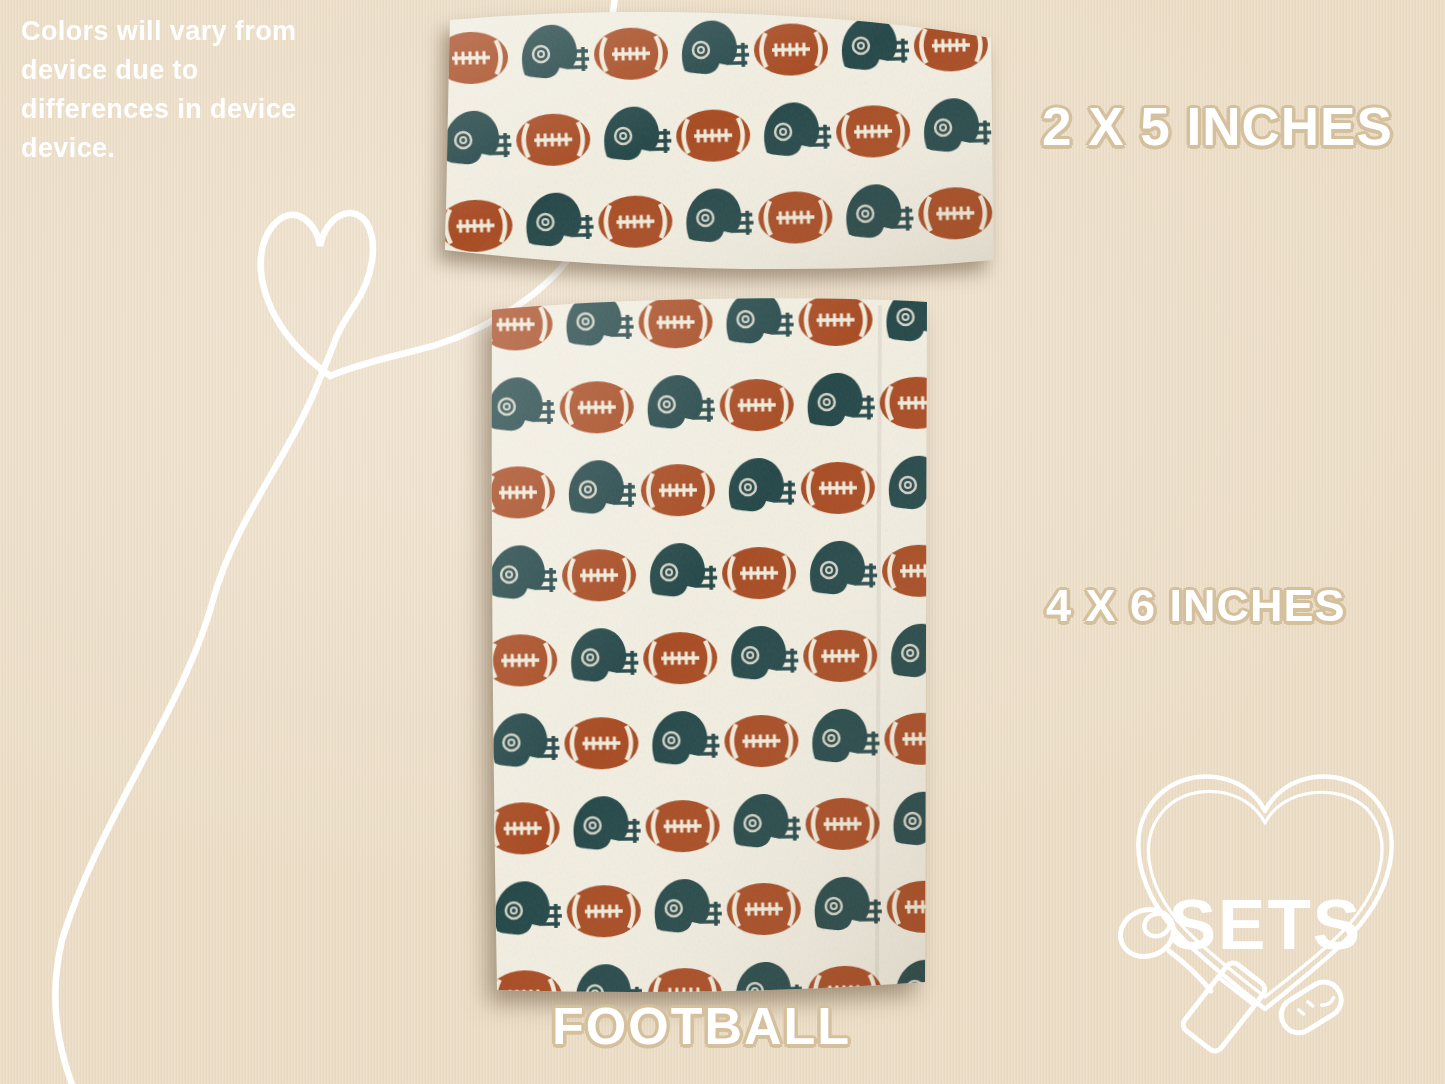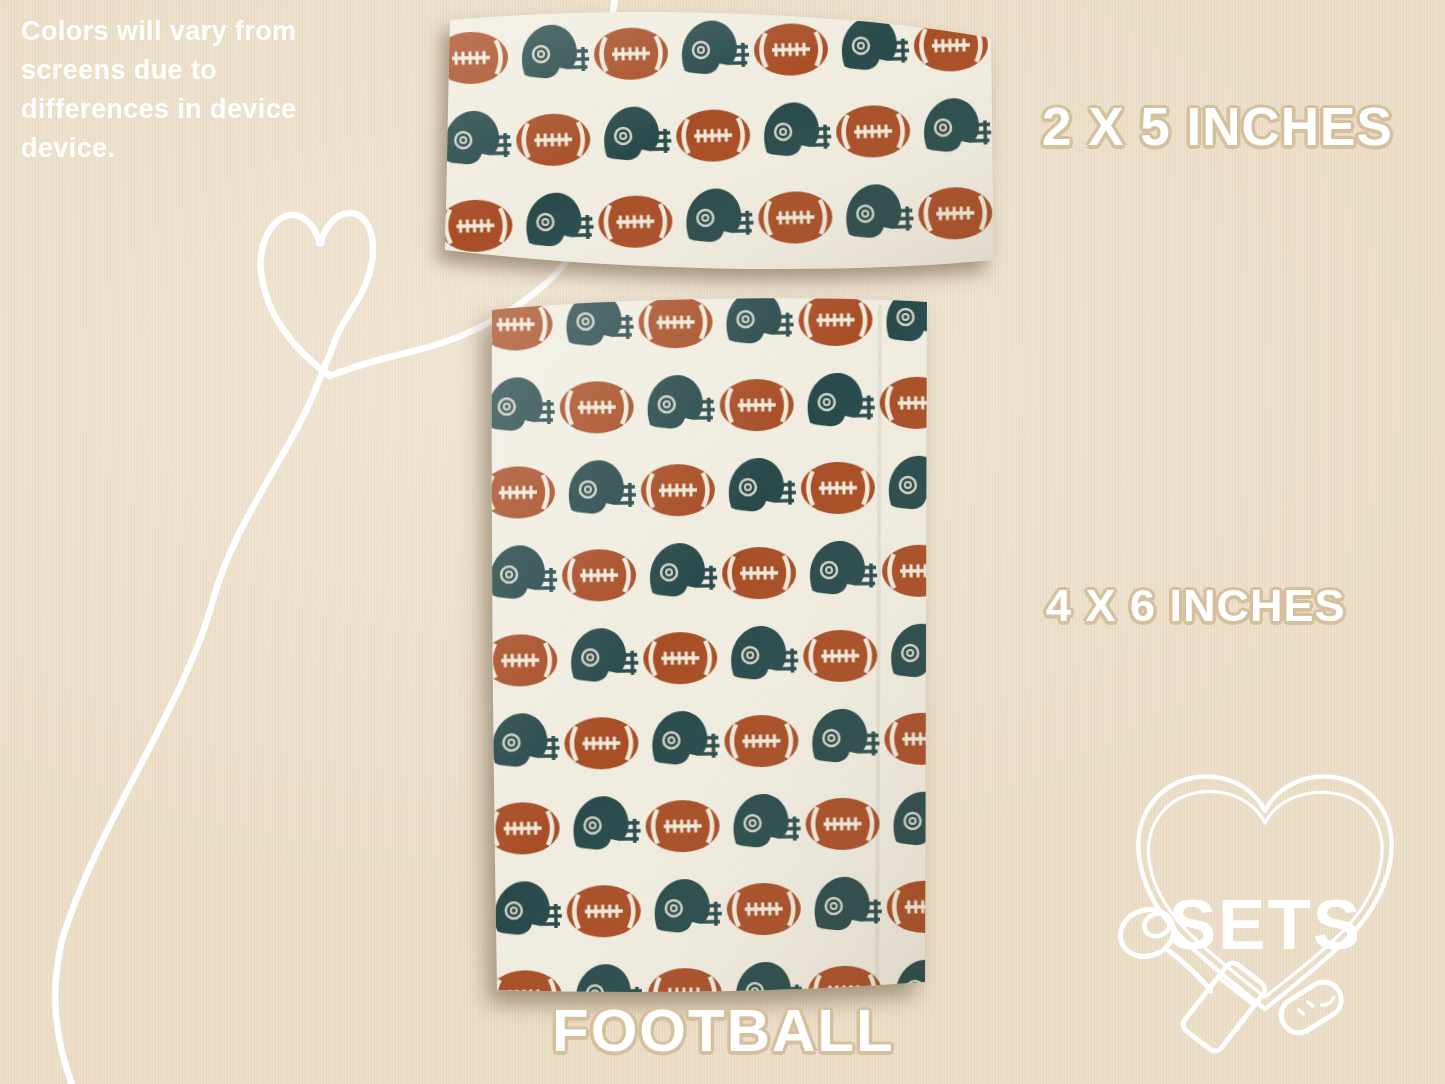--- a/index.html
+++ b/index.html
@@ -25,21 +25,21 @@
     position:absolute;z-index:3;color:var(--white,#fff);font-weight:800;white-space:nowrap;
     letter-spacing:1px;
     text-shadow:
       3.5px 0 0 var(--outline,#D5C09E), -3.5px 0 0 var(--outline,#D5C09E),
       0 3.5px 0 var(--outline,#D5C09E), 0 -3.5px 0 var(--outline,#D5C09E),
       2.5px 2.5px 0 var(--outline,#D5C09E), -2.5px 2.5px 0 var(--outline,#D5C09E),
       2.5px -2.5px 0 var(--outline,#D5C09E), -2.5px -2.5px 0 var(--outline,#D5C09E);
   }
   .strip-size-label{left:1042px;top:96px;font-size:53px;}
   .swatch-size-label{left:1046px;top:580px;font-size:45px;}
-  .pattern-label{left:552px;top:996px;font-size:60px;letter-spacing:2px;}
+  .pattern-label{left:552px;top:996px;font-size:52px;letter-spacing:2px;}
   .logo{position:absolute;left:1093px;top:745px;width:345px;height:315px;z-index:3;}
   .logo svg{position:absolute;left:0;top:0;}
   .logo-line{position:absolute;left:0;width:345px;text-align:center;color:var(--white,#fff);
     font-weight:800;letter-spacing:2px;}
   .logo-line1{top:77px;font-size:55px;}
   .logo-line2{top:139px;font-size:71px;}
   .fb-body{fill:var(--football,#A84A21);}
   .fb-lace{stroke:var(--lace,#F2EDDD);fill:none;}
   .hm-shell{fill:var(--helmet,#224648);}
   .hm-mask{stroke:var(--helmet,#224648);fill:none;}
@@ -116,21 +116,21 @@
   <svg class="fabric fabric-swatch" width="448" height="712" viewBox="0 0 448 712">
     <path class="fabric-base" d="M9,17 C130,5 330,2 444,9 C443,235 443,462 442,689 C310,699 150,701 14,697 C10,470 8,243 9,17 Z"></path>
     <path fill="url(#fbpat-swatch)" d="M9,17 C130,5 330,2 444,9 C443,235 443,462 442,689 C310,699 150,701 14,697 C10,470 8,243 9,17 Z"></path>
     <path fill="#000" filter="url(#fabric-tex)" opacity="0.22" d="M9,17 C130,5 330,2 444,9 C443,235 443,462 442,689 C310,699 150,701 14,697 C10,470 8,243 9,17 Z"></path>
     <line x1="397" y1="12" x2="394" y2="692" stroke="rgba(60,45,25,0.07)" stroke-width="4"></line>
     <path fill="url(#sheen)" d="M9,17 C130,5 330,2 444,9 C443,235 443,462 442,689 C310,699 150,701 14,697 C10,470 8,243 9,17 Z"></path>
   </svg>
 
   <div class="note">
     <div>Colors will vary from</div>
-    <div>screens due to</div>
+    <div>device due to</div>
     <div>differences in device</div>
     <div>device.</div>
   </div>
 
   <div class="size-label strip-size-label">2 X 5 INCHES</div>
   <div class="size-label swatch-size-label">4 X 6 INCHES</div>
 
   <div class="pattern-label">FOOTBALL</div>
 
   <div class="logo">

